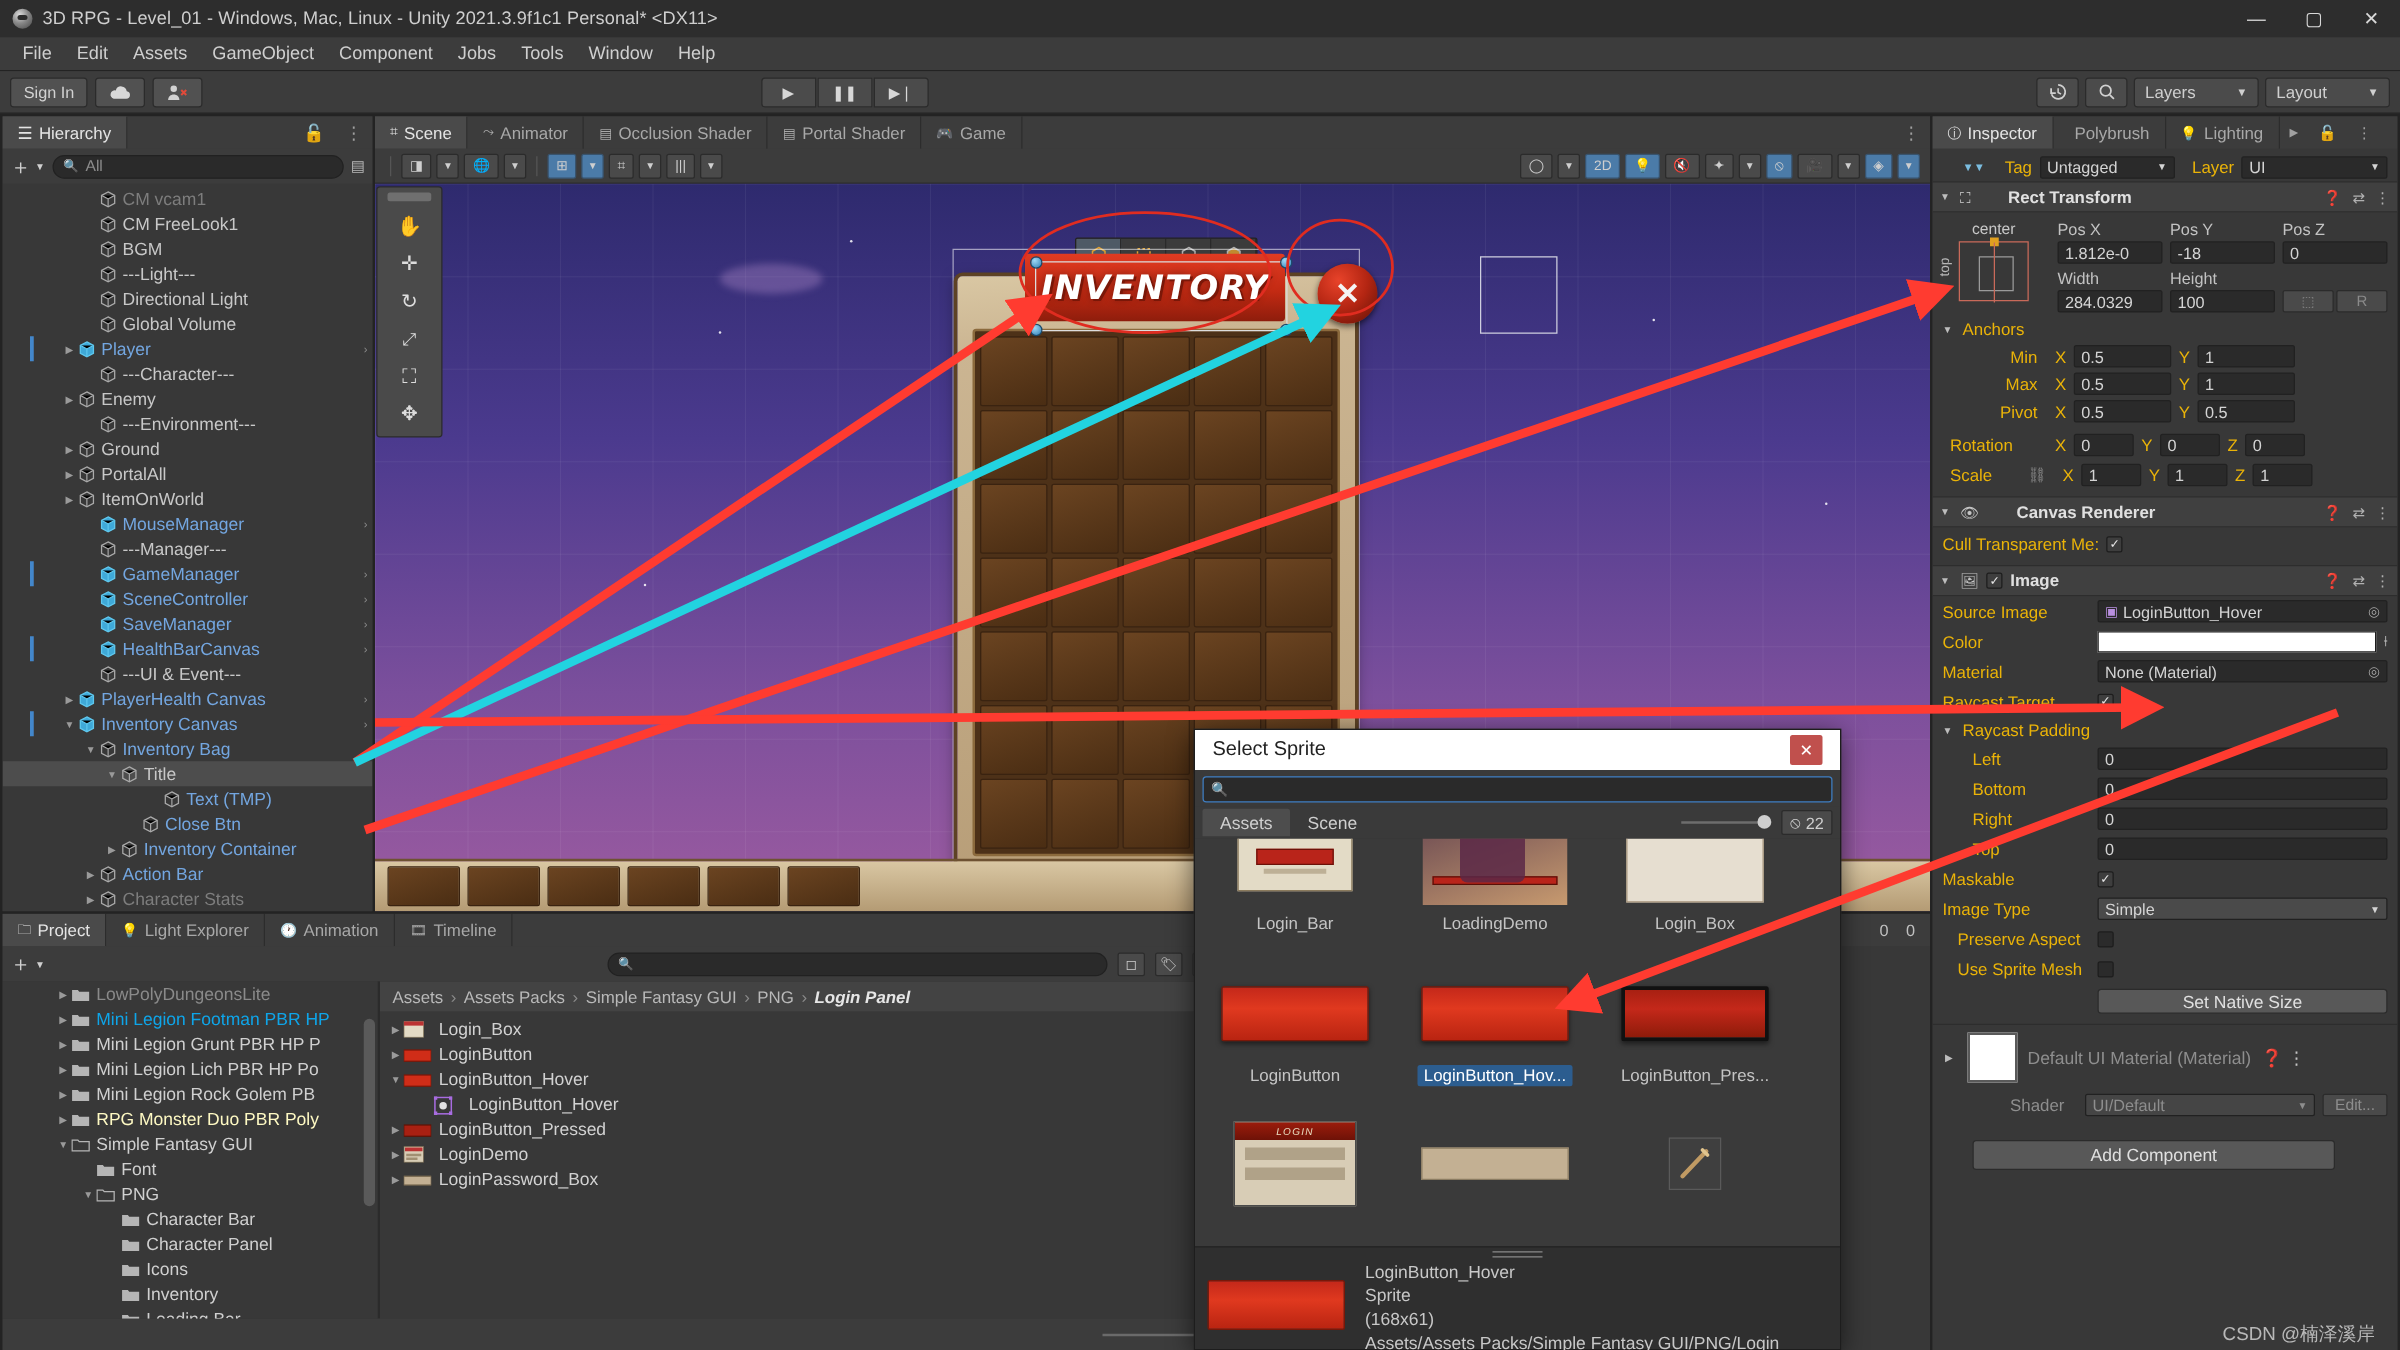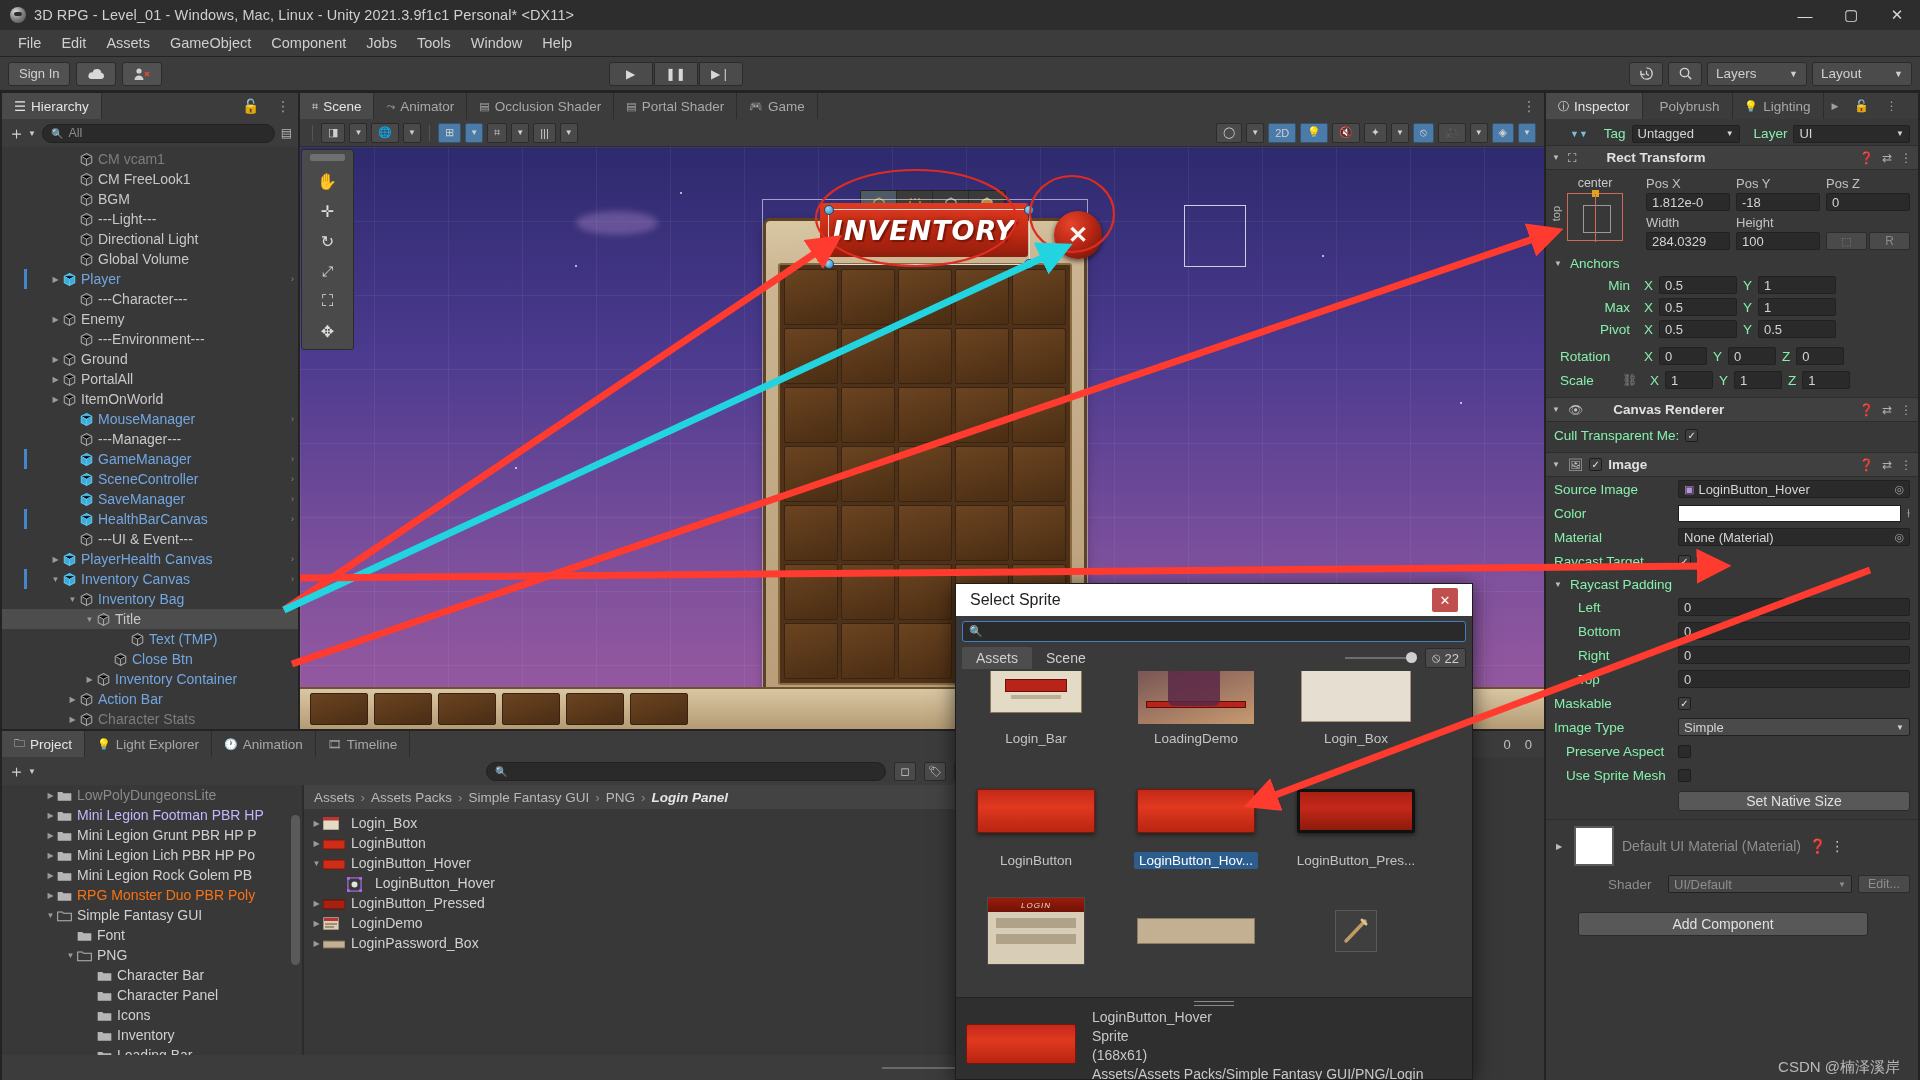--- a/index.html
+++ b/index.html
@@ -140,21 +140,21 @@
   .star{position:absolute;width:2px;height:2px;background:#fff;border-radius:50%;opacity:.85;}
 
   
   .insp{ width:372px; flex:0 0 372px;}
   .insp-tabs{height:26px;background:#3c3c3c;display:flex;align-items:stretch;flex:0 0 26px;}
   .chk{width:13px;height:13px;background:#2b2b2b;border:1px solid #1d1d1d;border-radius:2px;
      display:inline-flex;align-items:center;justify-content:center;color:#e8e8e8;font-size:10px;flex:0 0 13px;}
   .chk.on{background:#3e3e3e;}
   .ibody{flex:1;overflow:hidden;background:#383838;position:relative;}
   .irow{display:flex;align-items:center;height:22px;padding:0 8px;gap:6px;font-size:13.5px;}
-  .lbl{color:#86efac;}
+  .lbl{color:#eab308;}
   .fld{background:#2a2a2a;border:1px solid #212121;border-radius:2px;height:18px;
      display:flex;align-items:center;padding:0 5px;color:#d4d4d4;font-size:13px;overflow:hidden;
      white-space:nowrap;}
   .comp-head{height:25px;background:#404040;display:flex;align-items:center;gap:6px;
      padding:0 6px;border-top:1px solid #2d2d2d;border-bottom:1px solid #2d2d2d;}
   .comp-head .ctitle{font-weight:bold;color:#e0e0e0;font-size:13.5px;}
   .comp-head .ricons{margin-left:auto;display:flex;gap:8px;color:#b0b0b0;font-size:12px;}
   .foldarrow{font-size:8px;color:#bdbdbd;width:10px;}
   .rect-diag{width:56px;height:48px;border:1px solid #c96a5a;position:relative;}
   .rect-diag:before{content:"";position:absolute;left:15px;top:11px;width:26px;height:26px;border:1px solid #9a9a9a;}
@@ -871,21 +871,21 @@
                       <path d="M0.6 2.2h5l1.2 1.4h8.6v8H0.6z" fill="#b5b5b5"></path>
                     </svg></div>
                   <span style="color: rgb(138, 138, 138);">LowPolyDungeonsLite</span>
                 </div>
                 <div class="trow">
                   <div style="flex: 0 0 auto; width: 42px;"></div>
                   <div class="tw">▶</div>
                   <div class="folder"><svg width="15" height="12" viewBox="0 0 16 13">
                       <path d="M0.6 2.2h5l1.2 1.4h8.6v8H0.6z" fill="#b5b5b5"></path>
                     </svg></div>
-                  <span style="color: #c4b5fd;">Mini Legion Footman PBR HP</span>
+                  <span style="color: #0ea5e9;">Mini Legion Footman PBR HP</span>
                 </div>
                 <div class="trow">
                   <div style="flex: 0 0 auto; width: 42px;"></div>
                   <div class="tw">▶</div>
                   <div class="folder"><svg width="15" height="12" viewBox="0 0 16 13">
                       <path d="M0.6 2.2h5l1.2 1.4h8.6v8H0.6z" fill="#b5b5b5"></path>
                     </svg></div>
                   <span style="color: rgb(208, 208, 208);">Mini Legion Grunt PBR HP P</span>
                 </div>
                 <div class="trow">
@@ -903,21 +903,21 @@
                       <path d="M0.6 2.2h5l1.2 1.4h8.6v8H0.6z" fill="#b5b5b5"></path>
                     </svg></div>
                   <span style="color: rgb(208, 208, 208);">Mini Legion Rock Golem PB</span>
                 </div>
                 <div class="trow">
                   <div style="flex: 0 0 auto; width: 42px;"></div>
                   <div class="tw">▶</div>
                   <div class="folder"><svg width="15" height="12" viewBox="0 0 16 13">
                       <path d="M0.6 2.2h5l1.2 1.4h8.6v8H0.6z" fill="#b5b5b5"></path>
                     </svg></div>
-                  <span style="color: #f97316;">RPG Monster Duo PBR Poly</span>
+                  <span style="color: #fef9c3;">RPG Monster Duo PBR Poly</span>
                 </div>
                 <div class="trow">
                   <div style="flex: 0 0 auto; width: 42px;"></div>
                   <div class="tw">▼</div>
                   <div class="folder"><svg width="15" height="12" viewBox="0 0 16 13">
                       <path d="M0.6 2.2h5l1.2 1.4h8.6v8H0.6z" fill="none" stroke="#b5b5b5" stroke-width="1.1"></path>
                     </svg></div>
                   <span style="color: rgb(208, 208, 208);">Simple Fantasy GUI</span>
                 </div>
                 <div class="trow">

